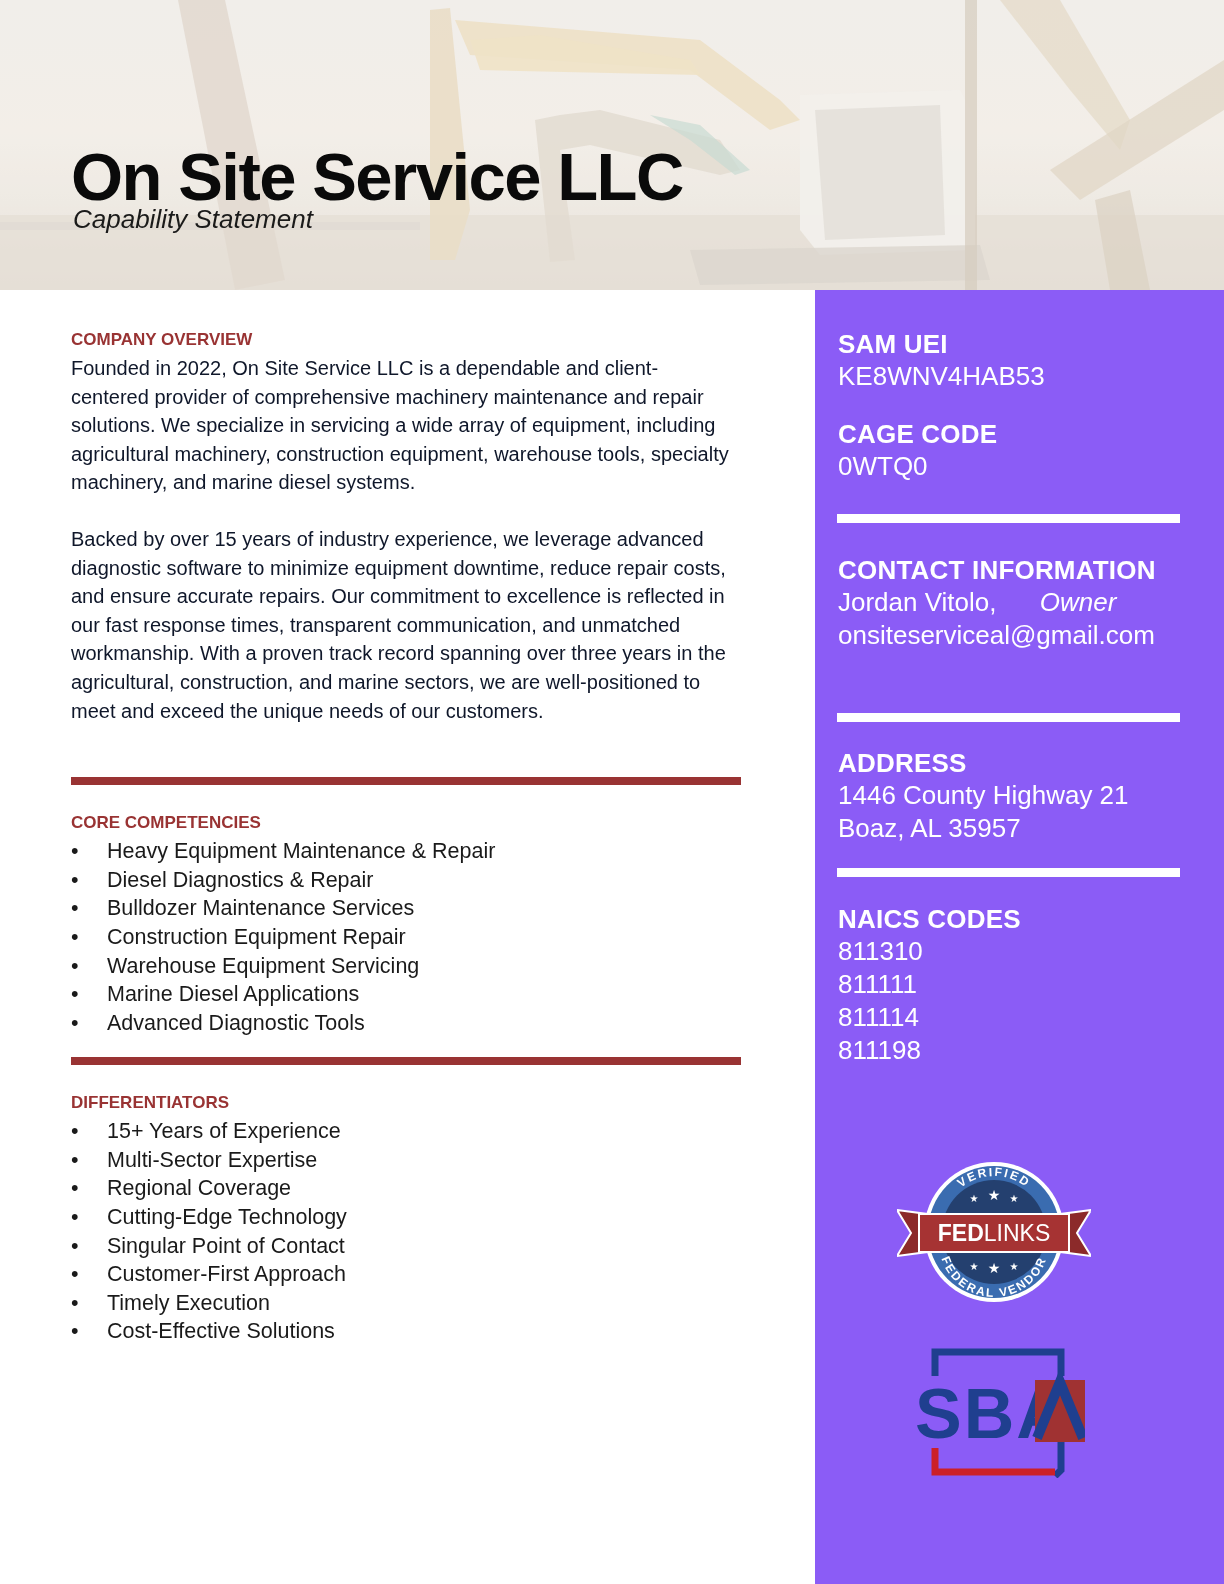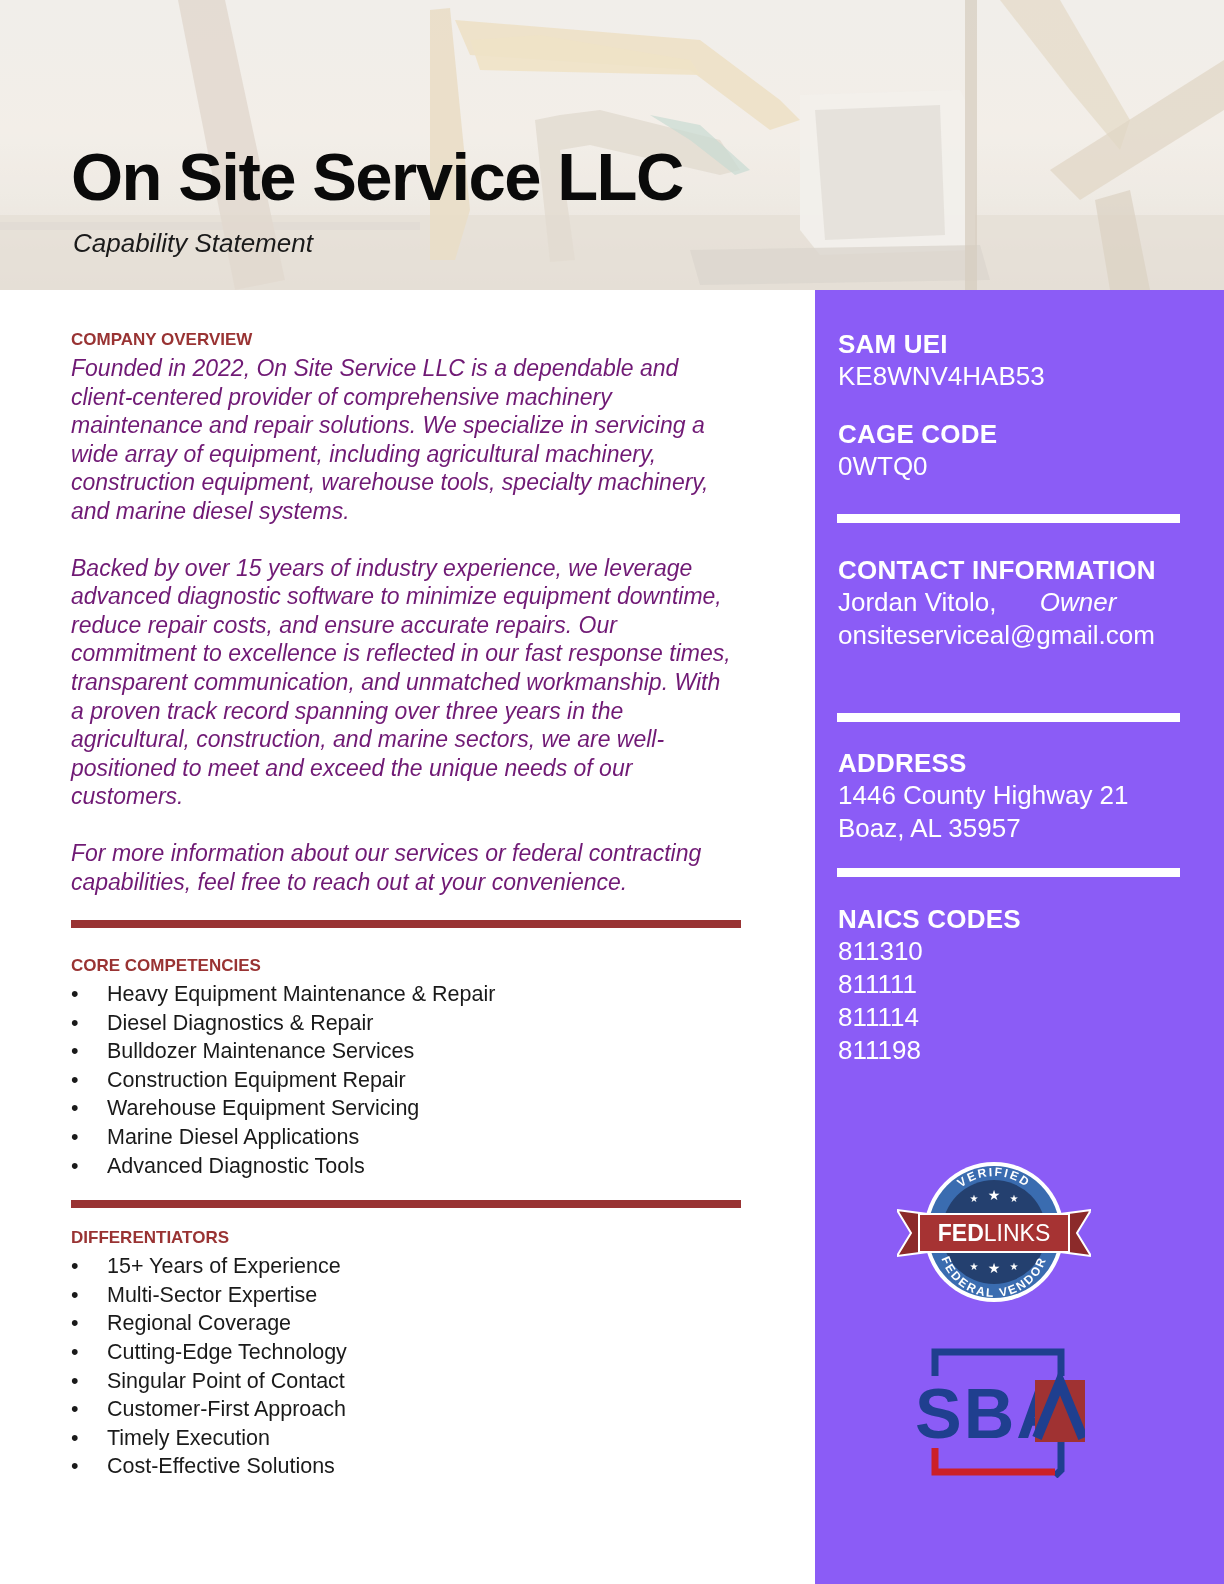--- a/index.html
+++ b/index.html
@@ -11,39 +11,39 @@
     position: absolute; left: 0; top: 0; width: 1224px; height: 290px; overflow: hidden;
     background: linear-gradient(180deg, #ece8e3 0%, #efe9e1 45%, #e9e3da 70%, #dcd6cd 100%);
   }
   .banner svg { position: absolute; left: 0; top: 0; }
   .title {
     position: absolute; left: 71px; top: 138px;
     font-size: 67px; font-weight: bold; letter-spacing: -1.5px; color: #0a0a0a;
     font-family: "Liberation Sans", sans-serif;
   }
   .subtitle {
-    position: absolute; left: 73px; top: 228px;
+    position: absolute; left: 73px; top: 204px;
     font-size: 26px; font-style: italic; color: #1a1a1a;
   }
 
   
   .sidebar {
     position: absolute; left: 815px; top: 290px; width: 409px; height: 1294px;
     background: #8b5cf6; color: #ffffff;
   }
   .sb-block { position: absolute; left: 23px; }
   .sb-h { font-size: 26px; font-weight: bold; line-height: 32px; letter-spacing: 0.2px; }
   .sb-v { font-size: 26px; line-height: 33px; }
   .sb-v em { font-style: italic; margin-left: 36px; }
   .sb-rule { position: absolute; left: 22px; width: 343px; height: 9px; background: #ffffff; }
 
   
   .main { position: absolute; left: 71px; top: 326px; width: 670px; }
   .sec-h { font-size: 17px; font-weight: bold; color: #993333; line-height: 28px; }
-  .para { font-size: 23px; line-height: 28.6px; color: #701a75; font-style: italic; }
+  .para { font-size: 20px; line-height: 28.6px; color: #0f172a; }
   .red-rule { width: 670px; height: 8px; background: #993333; }
   ul.bul { list-style: none; }
   ul.bul li { position: relative; padding-left: 36px; font-size: 21.5px; line-height: 28.6px; color: #1a1a1a; }
   ul.bul li .dot { position: absolute; left: 0; top: 0; width: 10px; text-align: left; }
 
   
   .fedlinks { position: absolute; left: 897px; top: 1160px; width: 194px; height: 142px; }
   .sba { position: absolute; left: 915px; top: 1348px; width: 170px; height: 130px; }
 </style>
 </head>
@@ -78,41 +78,40 @@
   <div class="subtitle">Capability Statement</div>
 </div>
 
 <div class="main">
   <section>
     <div class="sec-h">COMPANY OVERVIEW</div>
     <p class="para" style="width:660px;">Founded in 2022, On Site Service LLC is a dependable and client-centered provider of comprehensive machinery maintenance and repair solutions. We specialize in servicing a wide array of equipment, including agricultural machinery, construction equipment, warehouse tools, specialty machinery, and marine diesel systems.</p>
     <div style="height:28px"></div>
     <p class="para" style="width:662px;">Backed by over 15 years of industry experience, we leverage advanced diagnostic software to minimize equipment downtime, reduce repair costs, and ensure accurate repairs. Our commitment to excellence is reflected in our fast response times, transparent communication, and unmatched workmanship. With a proven track record spanning over three years in the agricultural, construction, and marine sectors, we are well-positioned to meet and exceed the unique needs of our customers.</p>
     <div style="height:28px"></div>
-    <p class="para" style="width:670px;">For more information about our services or federal contracting capabilities, feel free to reach out at your convenience.</p>
   </section>
 
   <div class="red-rule" style="margin-top:24px;"></div>
 
   <section style="margin-top:24px;">
     <div class="sec-h">CORE COMPETENCIES</div>
     <ul class="bul">
       <li><span class="dot">•</span><span>Heavy Equipment Maintenance &amp; Repair</span></li>
       <li><span class="dot">•</span><span>Diesel Diagnostics &amp; Repair</span></li>
       <li><span class="dot">•</span><span>Bulldozer Maintenance Services</span></li>
       <li><span class="dot">•</span><span>Construction Equipment Repair</span></li>
       <li><span class="dot">•</span><span>Warehouse Equipment Servicing</span></li>
       <li><span class="dot">•</span><span>Marine Diesel Applications</span></li>
       <li><span class="dot">•</span><span>Advanced Diagnostic Tools</span></li>
     </ul>
   </section>
 
   <div class="red-rule" style="margin-top:20px;"></div>
 
-  <section style="margin-top:16px;">
+  <section style="margin-top:24px;">
     <div class="sec-h">DIFFERENTIATORS</div>
     <ul class="bul">
       <li><span class="dot">•</span><span>15+ Years of Experience</span></li>
       <li><span class="dot">•</span><span>Multi-Sector Expertise</span></li>
       <li><span class="dot">•</span><span>Regional Coverage</span></li>
       <li><span class="dot">•</span><span>Cutting-Edge Technology</span></li>
       <li><span class="dot">•</span><span>Singular Point of Contact</span></li>
       <li><span class="dot">•</span><span>Customer-First Approach</span></li>
       <li><span class="dot">•</span><span>Timely Execution</span></li>
       <li><span class="dot">•</span><span>Cost-Effective Solutions</span></li>

